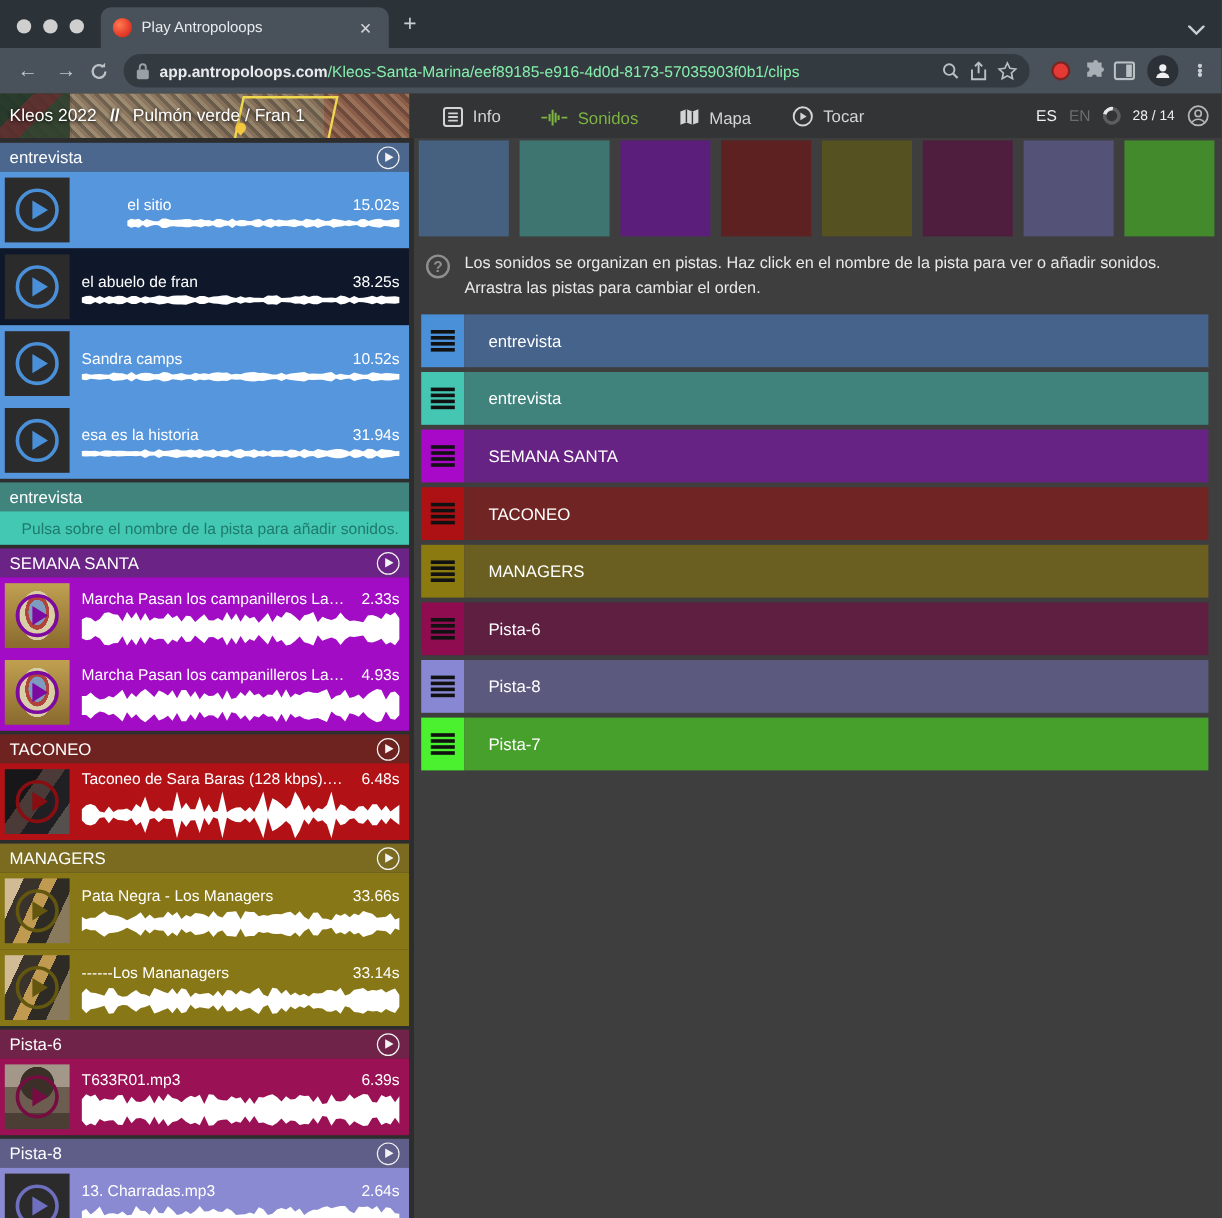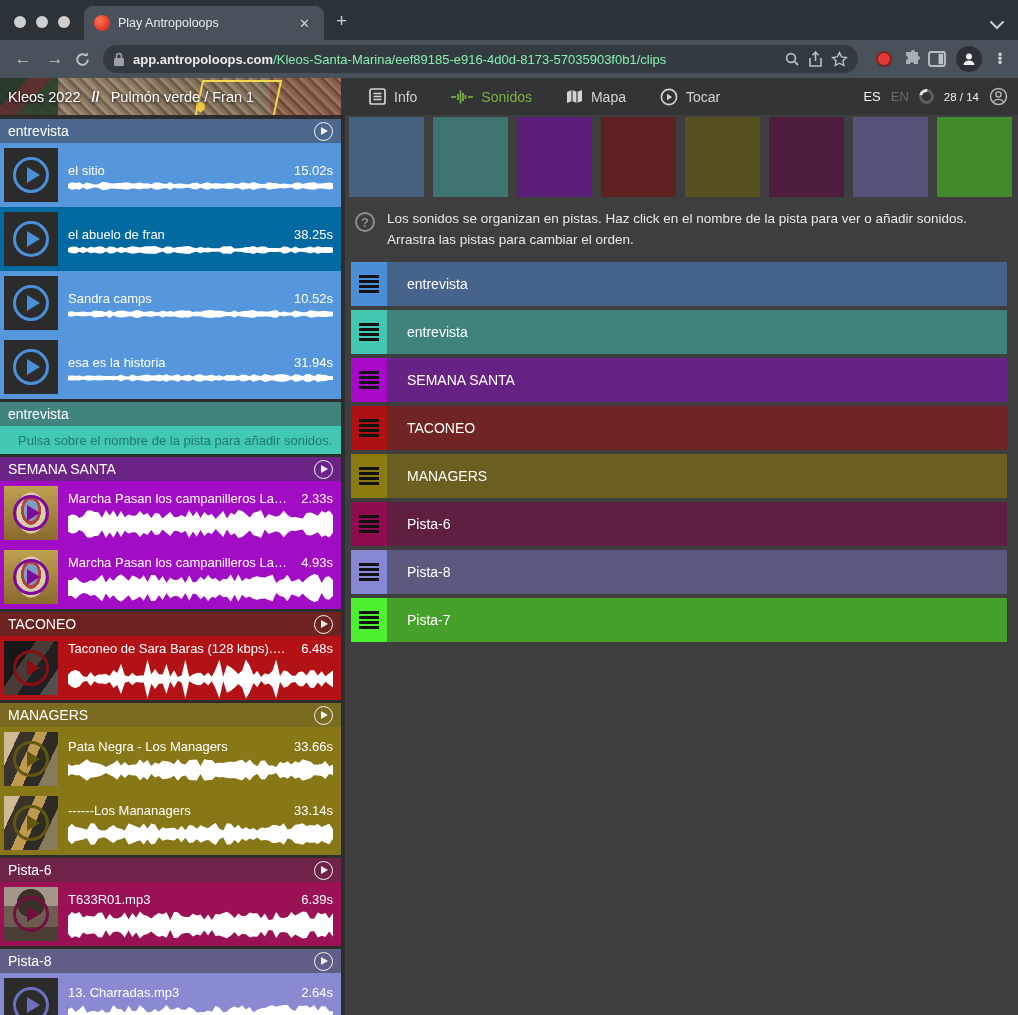--- a/index.html
+++ b/index.html
@@ -36,21 +36,21 @@
     background:linear-gradient(90deg,#35402f 0 58px,#8a7a64 58px 60px,#9b8b72 60px 150px,#8f7f68 150px 270px,#96604c 270px 341px); }
   .collage .tex1 { position:absolute; inset:0;
     background:repeating-linear-gradient(45deg, rgba(60,48,38,.45) 0 3px, rgba(160,140,110,.35) 3px 6px, rgba(120,90,70,.4) 6px 9px); }
   .collage .tex2 { position:absolute; left:0; width:58px; top:0; bottom:0;
     background:linear-gradient(135deg,#24392a 0 30%, #5d2e2e 30% 55%, #31422f 55%); opacity:.9; }
   .collage .poly { position:absolute; left:198px; top:2px; width:80px; height:40px; border:2px solid #f0d94e; transform:skewX(-12deg); }
   .collage .pin { position:absolute; left:196px; top:24px; width:9px; height:9px; border-radius:50% 50% 50% 0; background:#f4c83e; transform:rotate(-45deg); }
   .collage .caption { position:absolute; left:8px; top:50%; transform:translateY(-50%);
     color:#fff; font-size:14.5px; white-space:nowrap; text-shadow:0 1px 3px rgba(0,0,0,.85); }
   .collage .caption .sep { margin:0 7px; font-weight:bold; }
-  .appnav-items { display:flex; align-items:center; gap:10px; padding-left:16px; flex:1; }
+  .appnav-items { display:flex; align-items:flex-end; gap:10px; padding-left:16px; flex:1; }
   .appnav-item { display:flex; align-items:center; gap:8px; color:#d4d4d4; font-size:14px; padding:6px 12px; }
   .appnav-item.active { color:#7cb342; }
   .appnav-right { display:flex; align-items:center; gap:10px; padding-right:10px; }
   .lang { font-size:13px; }
   .lang.on { color:#f0f0f0;text-align:right; }
   .lang.off { color:#6d6d6d; }
   .ring { width:15px; height:15px; border-radius:50%; border:3px solid #5d5d5d; border-top-color:#e8e8e8; transform:rotate(-35deg); }
   .counter { color:#f0f0f0; font-size:11.5px; white-space:nowrap; }
 
   
@@ -227,35 +227,35 @@
     </div>
   </div>
 
   <div class="content">
     <div class="sidebar" id="sidebar">
         <div class="section">
           <div class="sec-header" style="background: rgb(76, 103, 142);">
             <span class="sec-name">entrevista</span>
             <div class="play-sm"></div>
           </div>
-          <div class="clip" style="background: rgb(85, 150, 220);">
+          <div class="clip" style="background: rgb(85, 150, 220); gap: 38px;">
             <div class="thumb" style="color: rgb(74, 144, 217);">
               <div class="play-big"></div>
             </div>
             <div class="clip-body">
               <div class="clip-row1">
                 <div class="clip-title">el sitio</div>
                 <div class="clip-dur">15.02s</div>
               </div>
               <svg viewBox="0 0 280 10" preserveAspectRatio="none" class="clip-wave" height="10">
                 <polygon points="0,2.9 4,1.2 8,2.0 12,1.2 16,3.4 20,1.4 24,2.6 28,3.4 32,3.3 36,1.0 40,1.1 44,2.2 48,2.4 52,2.1 56,2.0 60,1.6 64,1.6 68,2.5 72,2.3 76,1.4 80,2.6 84,2.3 88,3.3 92,1.6 96,1.4 100,2.6 104,3.1 108,1.0 112,3.2 116,2.4 120,2.4 124,3.2 128,3.2 132,1.9 136,1.6 140,3.3 144,2.0 148,1.2 152,2.8 156,2.0 160,2.6 164,2.7 168,2.2 172,1.7 176,2.7 180,3.1 184,1.3 188,1.9 192,2.6 196,1.0 200,2.3 204,3.1 208,2.9 212,1.2 216,2.0 220,2.3 224,3.1 228,2.4 232,3.1 236,3.5 240,1.8 244,1.6 248,3.1 252,2.1 256,1.6 260,1.3 264,2.6 268,2.5 272,1.9 276,1.4 280,2.2 280,7.8 276,8.6 272,8.1 268,7.5 264,7.4 260,8.7 256,8.4 252,7.9 248,6.9 244,8.4 240,8.2 236,6.5 232,6.9 228,7.6 224,6.9 220,7.7 216,8.0 212,8.8 208,7.1 204,6.9 200,7.7 196,9.0 192,7.4 188,8.1 184,8.7 180,6.9 176,7.3 172,8.3 168,7.8 164,7.3 160,7.4 156,8.0 152,7.2 148,8.8 144,8.0 140,6.7 136,8.4 132,8.1 128,6.8 124,6.8 120,7.6 116,7.6 112,6.8 108,9.0 104,6.9 100,7.4 96,8.6 92,8.4 88,6.7 84,7.7 80,7.4 76,8.6 72,7.7 68,7.5 64,8.4 60,8.4 56,8.0 52,7.9 48,7.6 44,7.8 40,8.9 36,9.0 32,6.7 28,6.6 24,7.4 20,8.6 16,6.6 12,8.8 8,8.0 4,8.8 0,7.1" fill="#ffffff"></polygon>
               </svg>
             </div>
           </div>
-          <div class="clip" style="background: #0369a1;">
+          <div class="clip" style="background: #0f172a;">
             <div class="thumb" style="color: rgb(74, 144, 217);">
               <div class="play-big"></div>
             </div>
             <div class="clip-body">
               <div class="clip-row1">
                 <div class="clip-title">el abuelo de fran</div>
                 <div class="clip-dur">38.25s</div>
               </div>
               <svg viewBox="0 0 280 10" preserveAspectRatio="none" class="clip-wave" height="10">
                 <polygon points="0,2.9 4,1.7 8,1.4 12,3.3 16,1.7 20,3.4 24,1.7 28,2.4 32,1.4 36,1.6 40,3.4 44,1.6 48,1.7 52,3.4 56,1.8 60,2.9 64,2.2 68,1.3 72,1.7 76,2.6 80,1.5 84,1.2 88,1.3 92,1.1 96,2.3 100,3.4 104,1.6 108,1.6 112,2.9 116,2.0 120,1.8 124,1.2 128,1.1 132,2.5 136,3.3 140,1.8 144,3.1 148,2.5 152,3.2 156,3.2 160,3.3 164,1.3 168,1.4 172,1.1 176,3.4 180,3.2 184,3.0 188,1.9 192,2.0 196,1.1 200,2.4 204,1.4 208,1.5 212,3.1 216,3.1 220,2.9 224,3.3 228,1.2 232,1.9 236,3.5 240,1.6 244,3.3 248,3.2 252,2.6 256,1.5 260,2.8 264,1.3 268,2.2 272,2.0 276,1.9 280,2.5 280,7.5 276,8.1 272,8.0 268,7.8 264,8.7 260,7.2 256,8.5 252,7.4 248,6.8 244,6.7 240,8.4 236,6.5 232,8.1 228,8.8 224,6.7 220,7.1 216,6.9 212,6.9 208,8.5 204,8.6 200,7.6 196,8.9 192,8.0 188,8.1 184,7.0 180,6.8 176,6.6 172,8.9 168,8.6 164,8.7 160,6.7 156,6.8 152,6.8 148,7.5 144,6.9 140,8.2 136,6.7 132,7.5 128,8.9 124,8.8 120,8.2 116,8.0 112,7.1 108,8.4 104,8.4 100,6.6 96,7.7 92,8.9 88,8.7 84,8.8 80,8.5 76,7.4 72,8.3 68,8.7 64,7.8 60,7.1 56,8.2 52,6.6 48,8.3 44,8.4 40,6.6 36,8.4 32,8.6 28,7.6 24,8.3 20,6.6 16,8.3 12,6.7 8,8.6 4,8.3 0,7.1" fill="#ffffff"></polygon>

